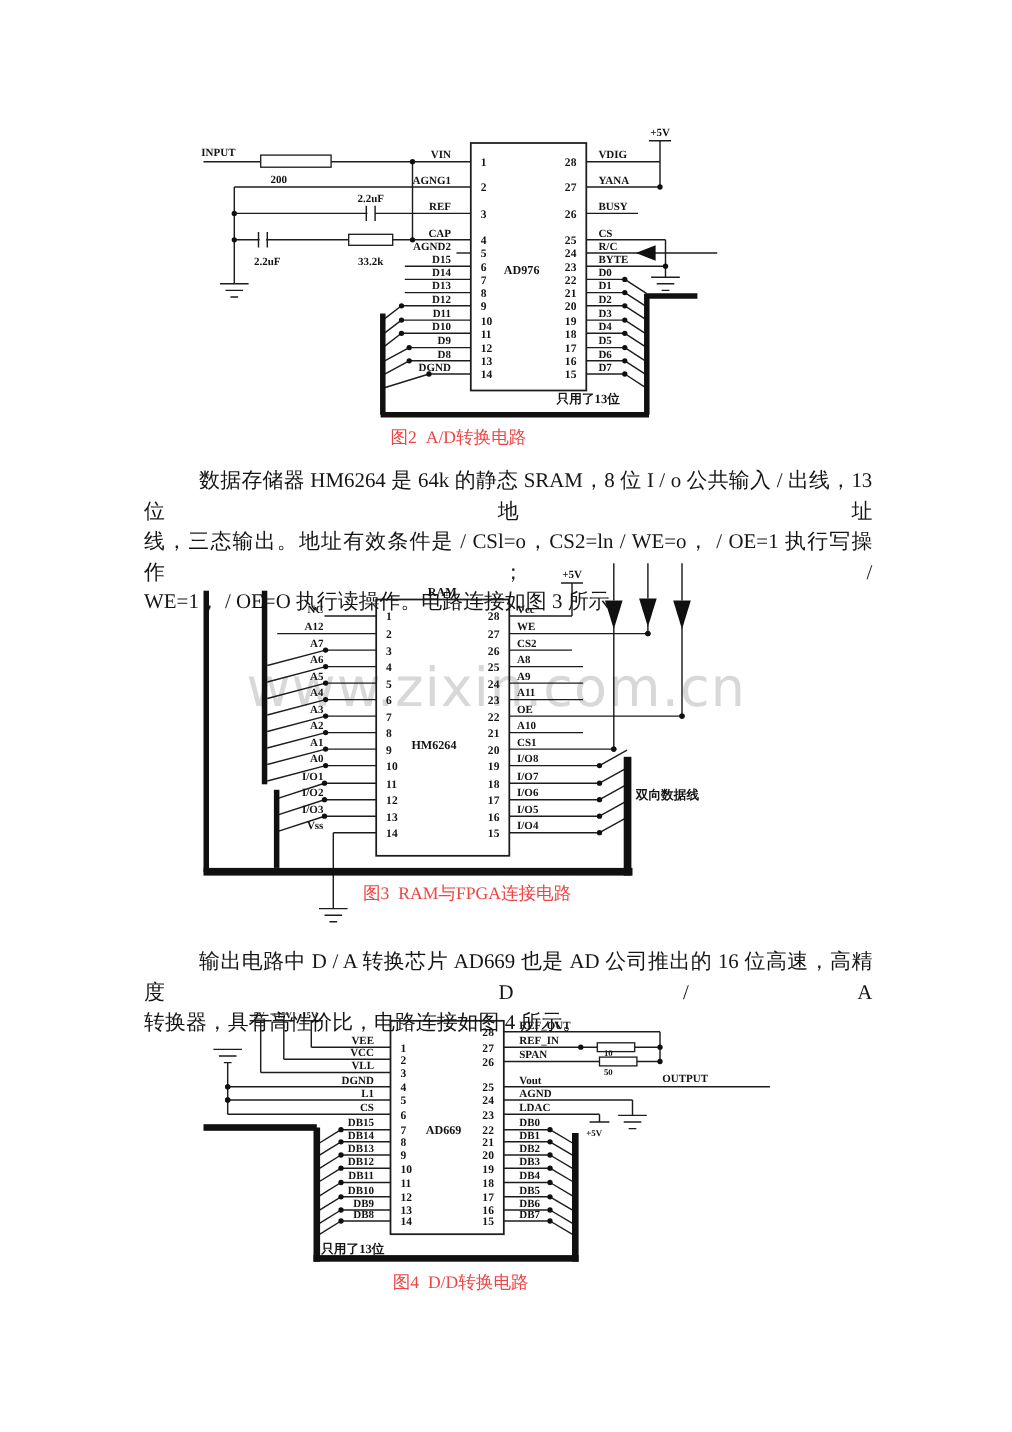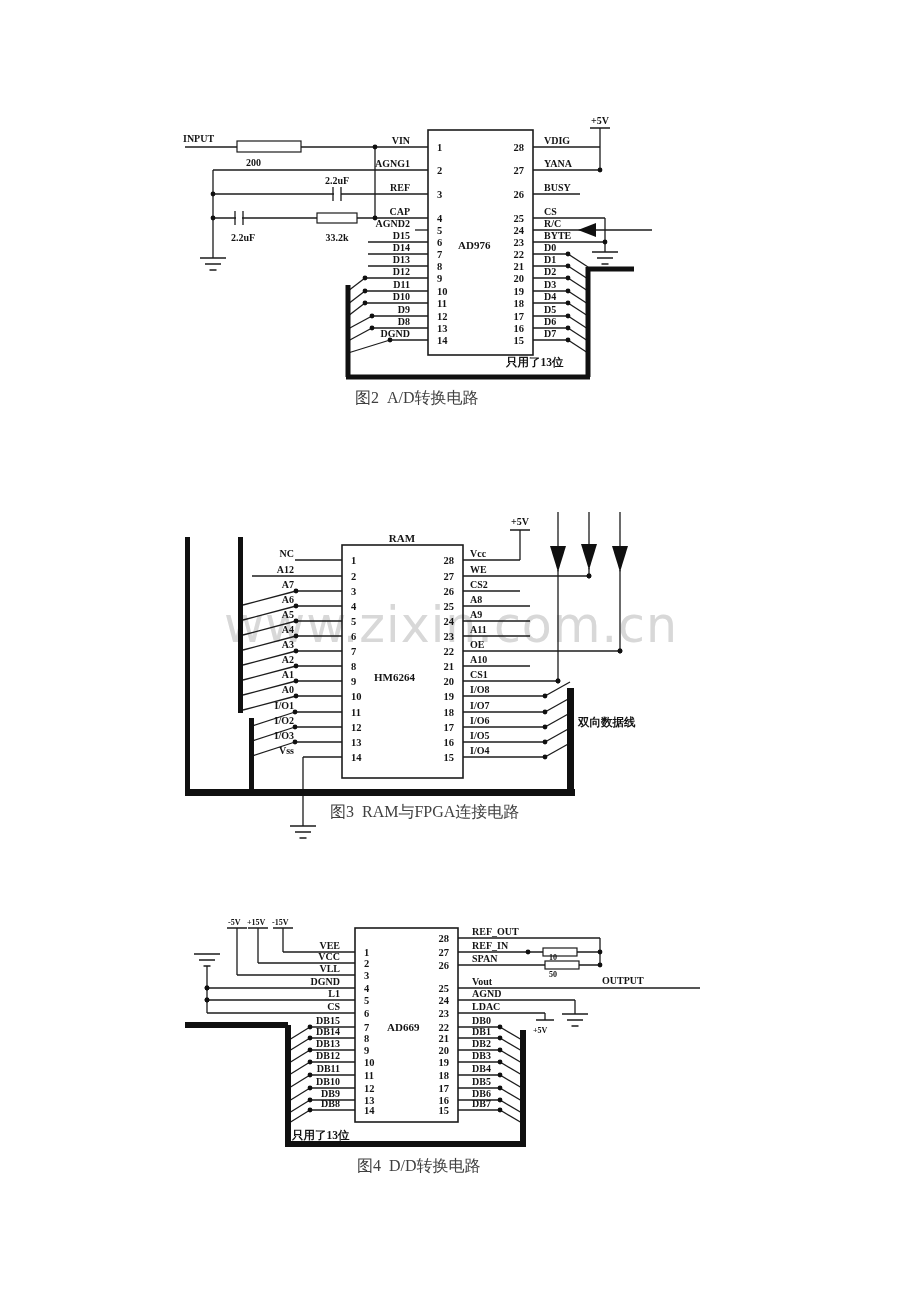--- a/index.html
+++ b/index.html
@@ -15,21 +15,21 @@
   .comp{fill:#ffffff;stroke:#1c1c1c;stroke-width:1.2;}
   .gap{fill:#ffffff;stroke:none;}
   .dot{fill:#101010;stroke:none;}
   .arrow{fill:#101010;stroke:none;}
   text{fill:#141414;font-family:"Liberation Serif","DejaVu Serif",serif;}
   .lbl{font-size:10px;font-weight:700;}
   .num{font-size:10.5px;font-weight:700;}
   .big{font-size:11px;font-weight:700;}
   .tiny{font-size:8px;font-weight:700;}
   .note{font-size:11.5px;font-weight:700;}
-  .caption{position:absolute;font-size:16px;color:#404040;white-space:pre;}
+  .caption{position:absolute;font-size:16px;color:#ef4444;white-space:pre;}
   .para{position:absolute;width:662px;font-size:19px;line-height:27.5px;}
   .pline{width:662px;}
   .jl{text-align:justify;text-align-last:justify;}
   .ind{text-indent:50px;}
 </style>
 </head>
 <body>
 
 <div class="page">
 
@@ -482,14 +482,23 @@
         <text class="note" x="292" y="1139">只用了13位</text>
         <text class="big" x="387" y="1031">AD669</text>
       </g>
     </g>
   </svg>
 
   <div class="caption" style="left:355px;top:388px">图2  A/D转换电路</div>
   <div class="caption" style="left:330px;top:802px">图3  RAM与FPGA连接电路</div>
   <div class="caption" style="left:357px;top:1156px">图4  D/D转换电路</div>
 
+  <div class="para" style="left:131px;top:424px">
+    <div class="pline jl ind">数据存储器 HM6264 是 64k 的静态 SRAM，8 位 I / o 公共输入 / 出线，13 位地址</div>
+    <div class="pline jl">线，三态输出。地址有效条件是 / CSl=o，CS2=ln / WE=o， / OE=1 执行写操作； /</div>
+    <div class="pline">WE=1， / OE=O 执行读操作。电路连接如图 3 所示。</div>
+  </div>
+  <div class="para" style="left:131px;top:861px">
+    <div class="pline jl ind">输出电路中 D / A 转换芯片 AD669 也是 AD 公司推出的 16 位高速，高精度 D / A</div>
+    <div class="pline">转换器，具有高性价比，电路连接如图 4 所示。</div>
+  </div>
 
 </div>
 
 </body></html>

